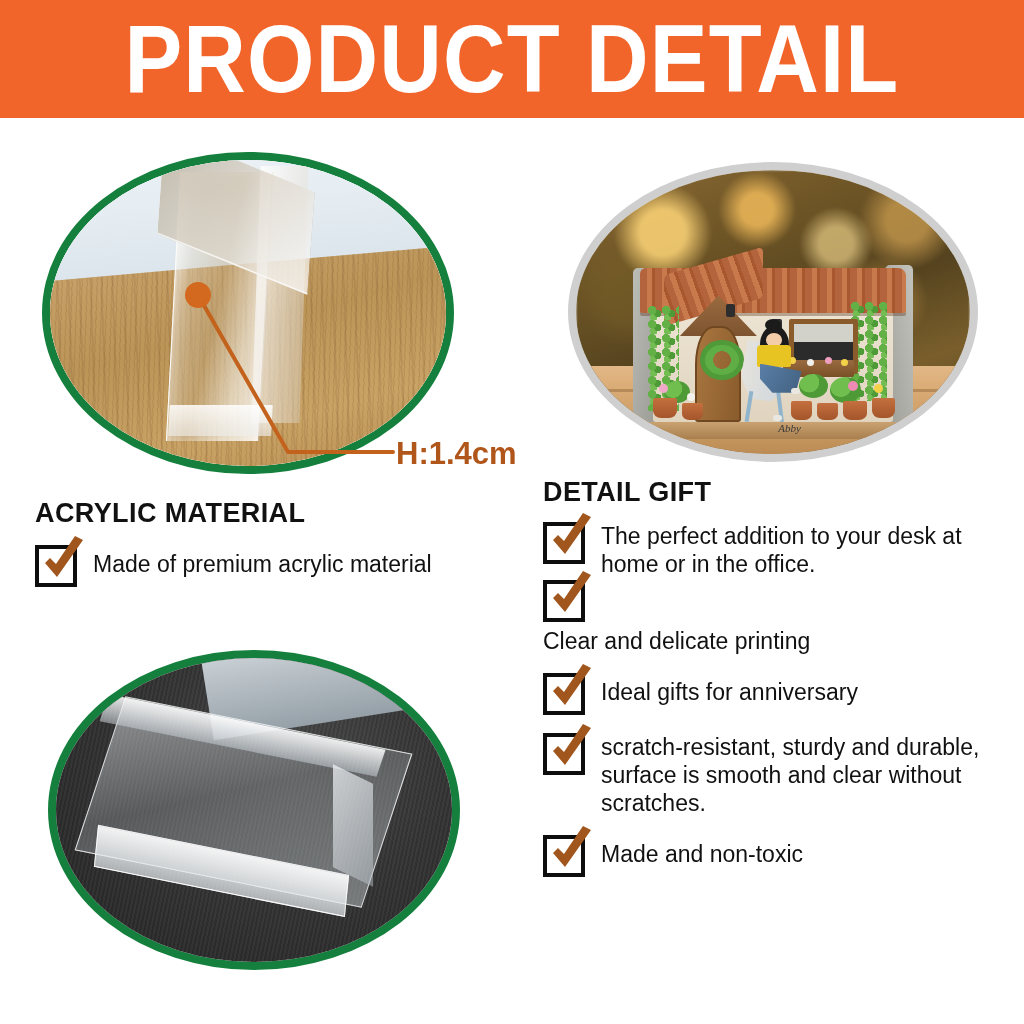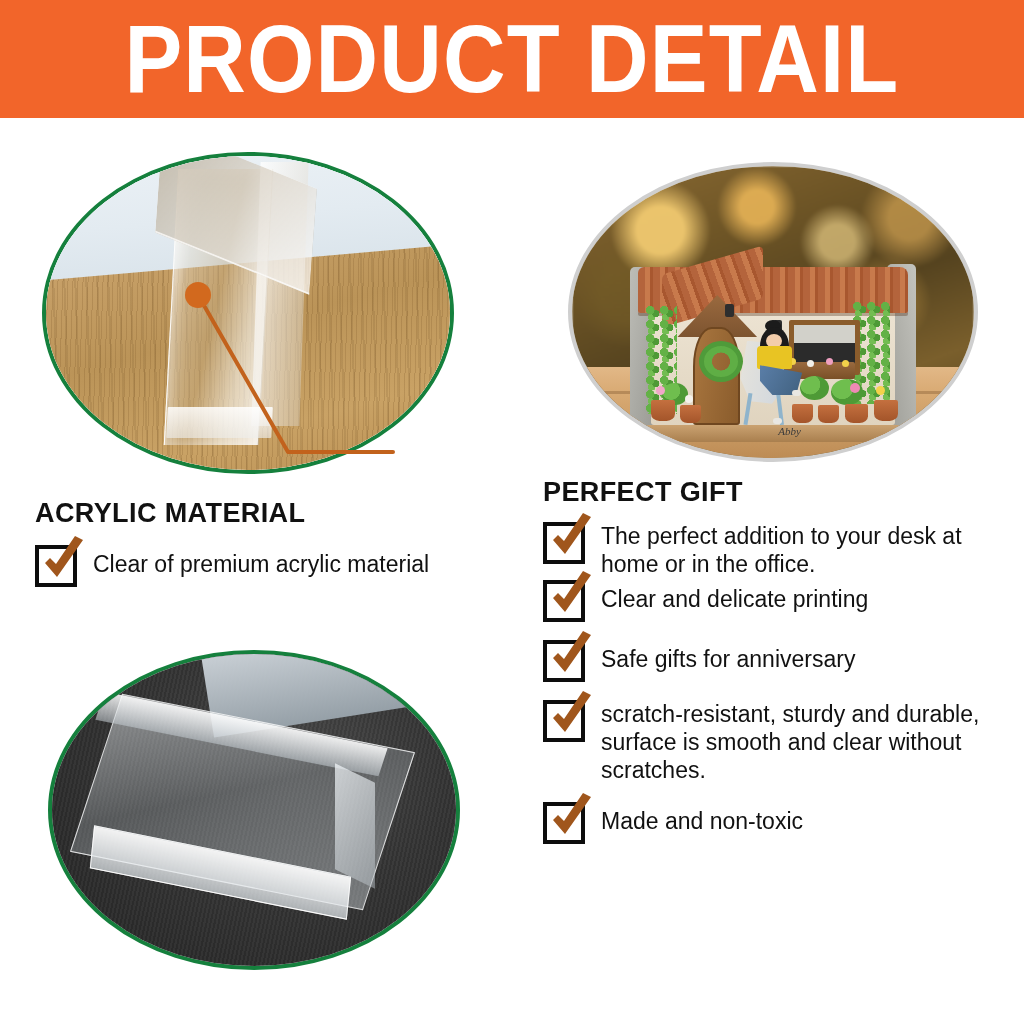--- a/index.html
+++ b/index.html
@@ -26,21 +26,21 @@
     transform:scale(1.14,1.28);
     transform-origin:center center;
     white-space:nowrap;
     line-height:1;
   }
 
   
   .oval{
     position:absolute;
     border-radius:50%;
-    border:4px solid #15803d;
+    border:8px solid #15803d;
     overflow:hidden;
     box-sizing:border-box;
   }
   .oval-inner{position:absolute;left:0;top:0;width:100%;height:100%;overflow:hidden;}
 
   
   #oval-acrylic-edge{left:42px;top:152px;width:412px;height:322px;}
   .wood-scene{position:absolute;inset:0;background:#f4f6f8;}
   .wood-floor{
     position:absolute;left:-10%;top:34%;width:120%;height:70%;
@@ -314,20 +314,21 @@
         <div class="acr-bevel-top"></div>
         <div class="acr-foot"></div>
       </div>
     </div>
   </div>
 
   <svg class="callout-svg" style="left:0;top:0;width:1024px;height:1024px;">
     <polyline points="198,295 288,452 393,452" fill="none" stroke="#c2621c" stroke-width="4" stroke-linecap="round" stroke-linejoin="round"></polyline>
   </svg>
   <div class="callout-dot" style="left:185px;top:282px;"></div>
+  <div class="dim-label" style="left:396px;top:436px;">H:1.4cm</div>
 
   <div class="oval" id="oval-cottage">
     <div class="oval-inner">
       <div class="bokeh"></div>
       <div class="table-top"></div>
       <div class="table-edge"></div>
 
       <div class="cottage">
         <div class="cot-stone-l"></div>
         <div class="cot-stone-r"></div>
@@ -398,53 +399,53 @@
 
   <div class="section-title" id="title-acrylic">ACRYLIC MATERIAL</div>
 
   <div class="feature-list" id="list-acrylic">
     <div class="feature-item">
       <span class="checkbox">
         <svg viewBox="0 0 54 54">
           <path d="M8 27 L20 41 L46 4 L38 0 L19 28 L13 22 Z" fill="#a0561c"></path>
         </svg>
       </span>
-      <span class="feature-text">Clear of premium acrylic material</span>
-    </div>
-  </div>
-
-  <div class="section-title" id="title-gift">PERFECT GIFT</div>
+      <span class="feature-text">Made of premium acrylic material</span>
+    </div>
+  </div>
+
+  <div class="section-title" id="title-gift">DETAIL GIFT</div>
 
   <div class="feature-list" id="list-gift">
 
     <div class="feature-item tall" style="margin-bottom:2px;">
       <span class="checkbox">
         <svg viewBox="0 0 54 54">
           <path d="M8 27 L20 41 L46 4 L38 0 L19 28 L13 22 Z" fill="#a0561c"></path>
         </svg>
       </span>
       <span class="feature-text" style="width:400px;">The perfect addition to your desk at home or in the office.</span>
     </div>
 
+    <div class="feature-item" style="margin-bottom:18px;flex-direction:column;">
+      <span class="checkbox">
+        <svg viewBox="0 0 54 54">
+          <path d="M8 27 L20 41 L46 4 L38 0 L19 28 L13 22 Z" fill="#a0561c"></path>
+        </svg>
+      </span>
+      <span class="feature-text">Clear and delicate printing</span>
+    </div>
+
     <div class="feature-item" style="margin-bottom:18px;">
       <span class="checkbox">
         <svg viewBox="0 0 54 54">
           <path d="M8 27 L20 41 L46 4 L38 0 L19 28 L13 22 Z" fill="#a0561c"></path>
         </svg>
       </span>
-      <span class="feature-text">Clear and delicate printing</span>
-    </div>
-
-    <div class="feature-item" style="margin-bottom:18px;">
-      <span class="checkbox">
-        <svg viewBox="0 0 54 54">
-          <path d="M8 27 L20 41 L46 4 L38 0 L19 28 L13 22 Z" fill="#a0561c"></path>
-        </svg>
-      </span>
-      <span class="feature-text">Safe gifts for anniversary</span>
+      <span class="feature-text">Ideal gifts for anniversary</span>
     </div>
 
     <div class="feature-item tall" style="margin-bottom:18px;">
       <span class="checkbox">
         <svg viewBox="0 0 54 54">
           <path d="M8 27 L20 41 L46 4 L38 0 L19 28 L13 22 Z" fill="#a0561c"></path>
         </svg>
       </span>
       <span class="feature-text" style="width:412px;">scratch-resistant, sturdy and durable, surface is smooth and clear without scratches.</span>
     </div>

